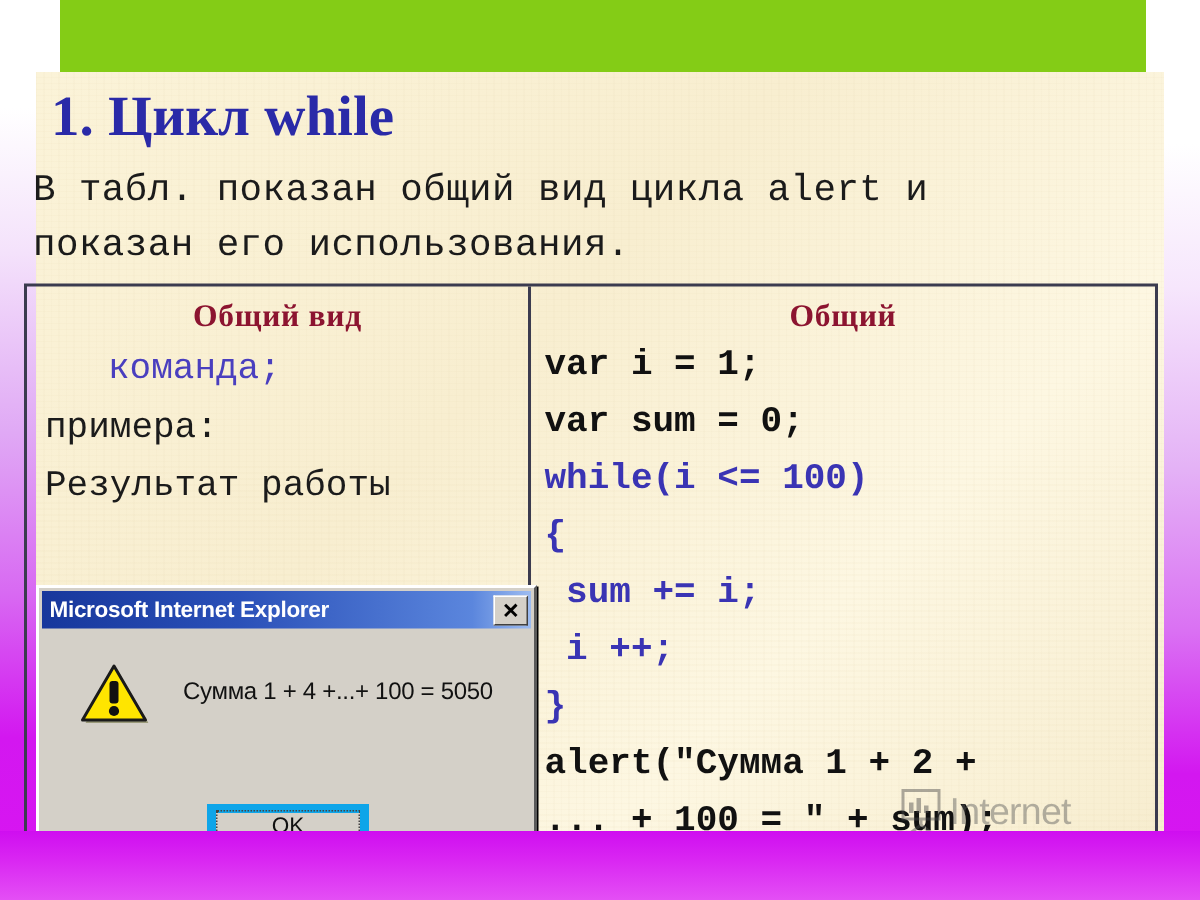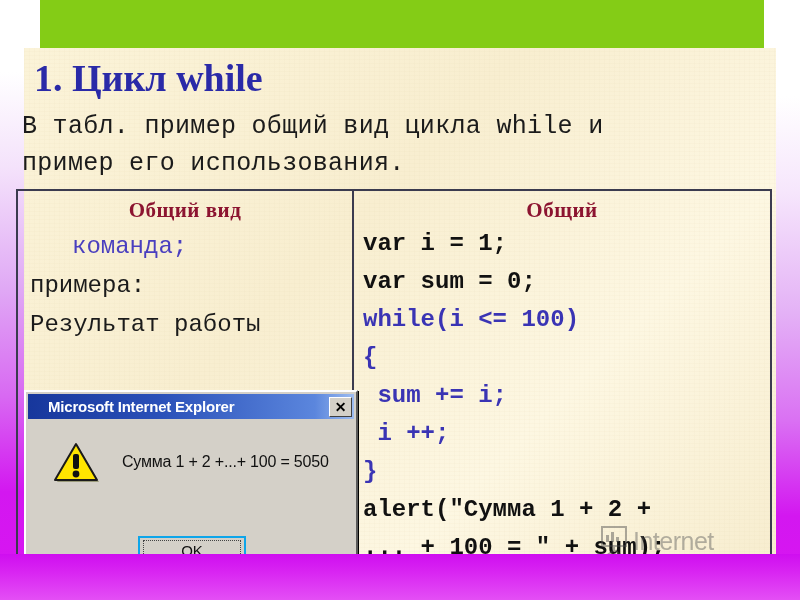--- a/index.html
+++ b/index.html
@@ -180,21 +180,21 @@
     box-shadow: 1px 1px 0 #000000;
     box-sizing: border-box;
     font-family: "Liberation Sans", sans-serif;
   }
   .dialog-titlebar {
     height: 25px;
     margin: 2px 2px 0 2px;
     background: linear-gradient(to right, #17379c 0%, #2a50b8 40%, #5b86dd 88%, #9dbcf0 100%);
     display: flex;
     align-items: center;
-    padding: 0 2px 0 20px;
+    padding: 0 2px 0 5px;
   }
   .dialog-title {
     flex: 1;
     color: #ffffff;
     font-size: 15px;
     font-weight: bold;
     letter-spacing: -0.2px;
     white-space: nowrap;
     overflow: hidden;
   }
@@ -234,21 +234,21 @@
     white-space: nowrap;
     letter-spacing: -0.2px;
   }
   .ok-button {
     position: absolute;
     left: 112px;
     top: 117px;
     width: 108px;
     height: 28px;
     background: #d4d0c8;
-    border: 2px solid #0ea5e9;
+    border: 6px solid #0ea5e9;
     box-sizing: border-box;
     display: flex;
     align-items: center;
     justify-content: center;
   }
   .ok-inner {
     width: 96px;
     height: 18px;
     border: 1px dotted #444444;
     display: flex;
@@ -283,22 +283,22 @@
 <div id="slide">
 
   <div class="band left"></div>
   <div class="band right"></div>
 
   <div class="paper"></div>
 
   <div class="title">1. Цикл while</div>
 
   <div class="intro">
-    <div>В табл. пример общий вид цикла while и</div>
-    <div>пример его использования.</div>
+    <div>В табл. показан общий вид цикла alert и</div>
+    <div>показан его использования.</div>
   </div>
 
   <div class="table">
 
     <div class="cell left-cell">
       <div class="cell-header">Общий вид</div>
       <div class="general-body">
         <div class="cmd-line">команда;</div>
         <div class="plain-line">примера:</div>
         <div class="plain-line">Результат работы</div>
@@ -317,21 +317,21 @@
       <div class="dialog-title">Microsoft Internet Explorer</div>
       <div class="dialog-close">✕</div>
     </div>
     <div class="dialog-body">
       <svg class="warn-icon" viewBox="0 0 46 42">
         <polygon points="23,3 44,39 2,39" fill="#9a9a7a" transform="translate(2,2)"></polygon>
         <polygon points="23,3 44,39 2,39" fill="#ffe500" stroke="#1a1a1a" stroke-width="2" stroke-linejoin="round"></polygon>
         <rect x="20" y="13" width="6" height="15" rx="2" fill="#111111"></rect>
         <circle cx="23" cy="33" r="3.4" fill="#111111"></circle>
       </svg>
-      <div class="dialog-message">Сумма 1 + 2 +...+ 100 = 5050</div>
+      <div class="dialog-message">Сумма 1 + 4 +...+ 100 = 5050</div>
       <div class="ok-button">
         <div class="ok-inner">OK</div>
       </div>
     </div>
   </div>
 
   <div class="watermark">
     <svg width="32" height="34" viewBox="0 0 32 34">
       <rect x="4" y="3" width="24" height="19" fill="none" stroke="#4a4a4a" stroke-width="2"></rect>
       <rect x="8" y="11" width="3" height="7" fill="#4a4a4a"></rect>

